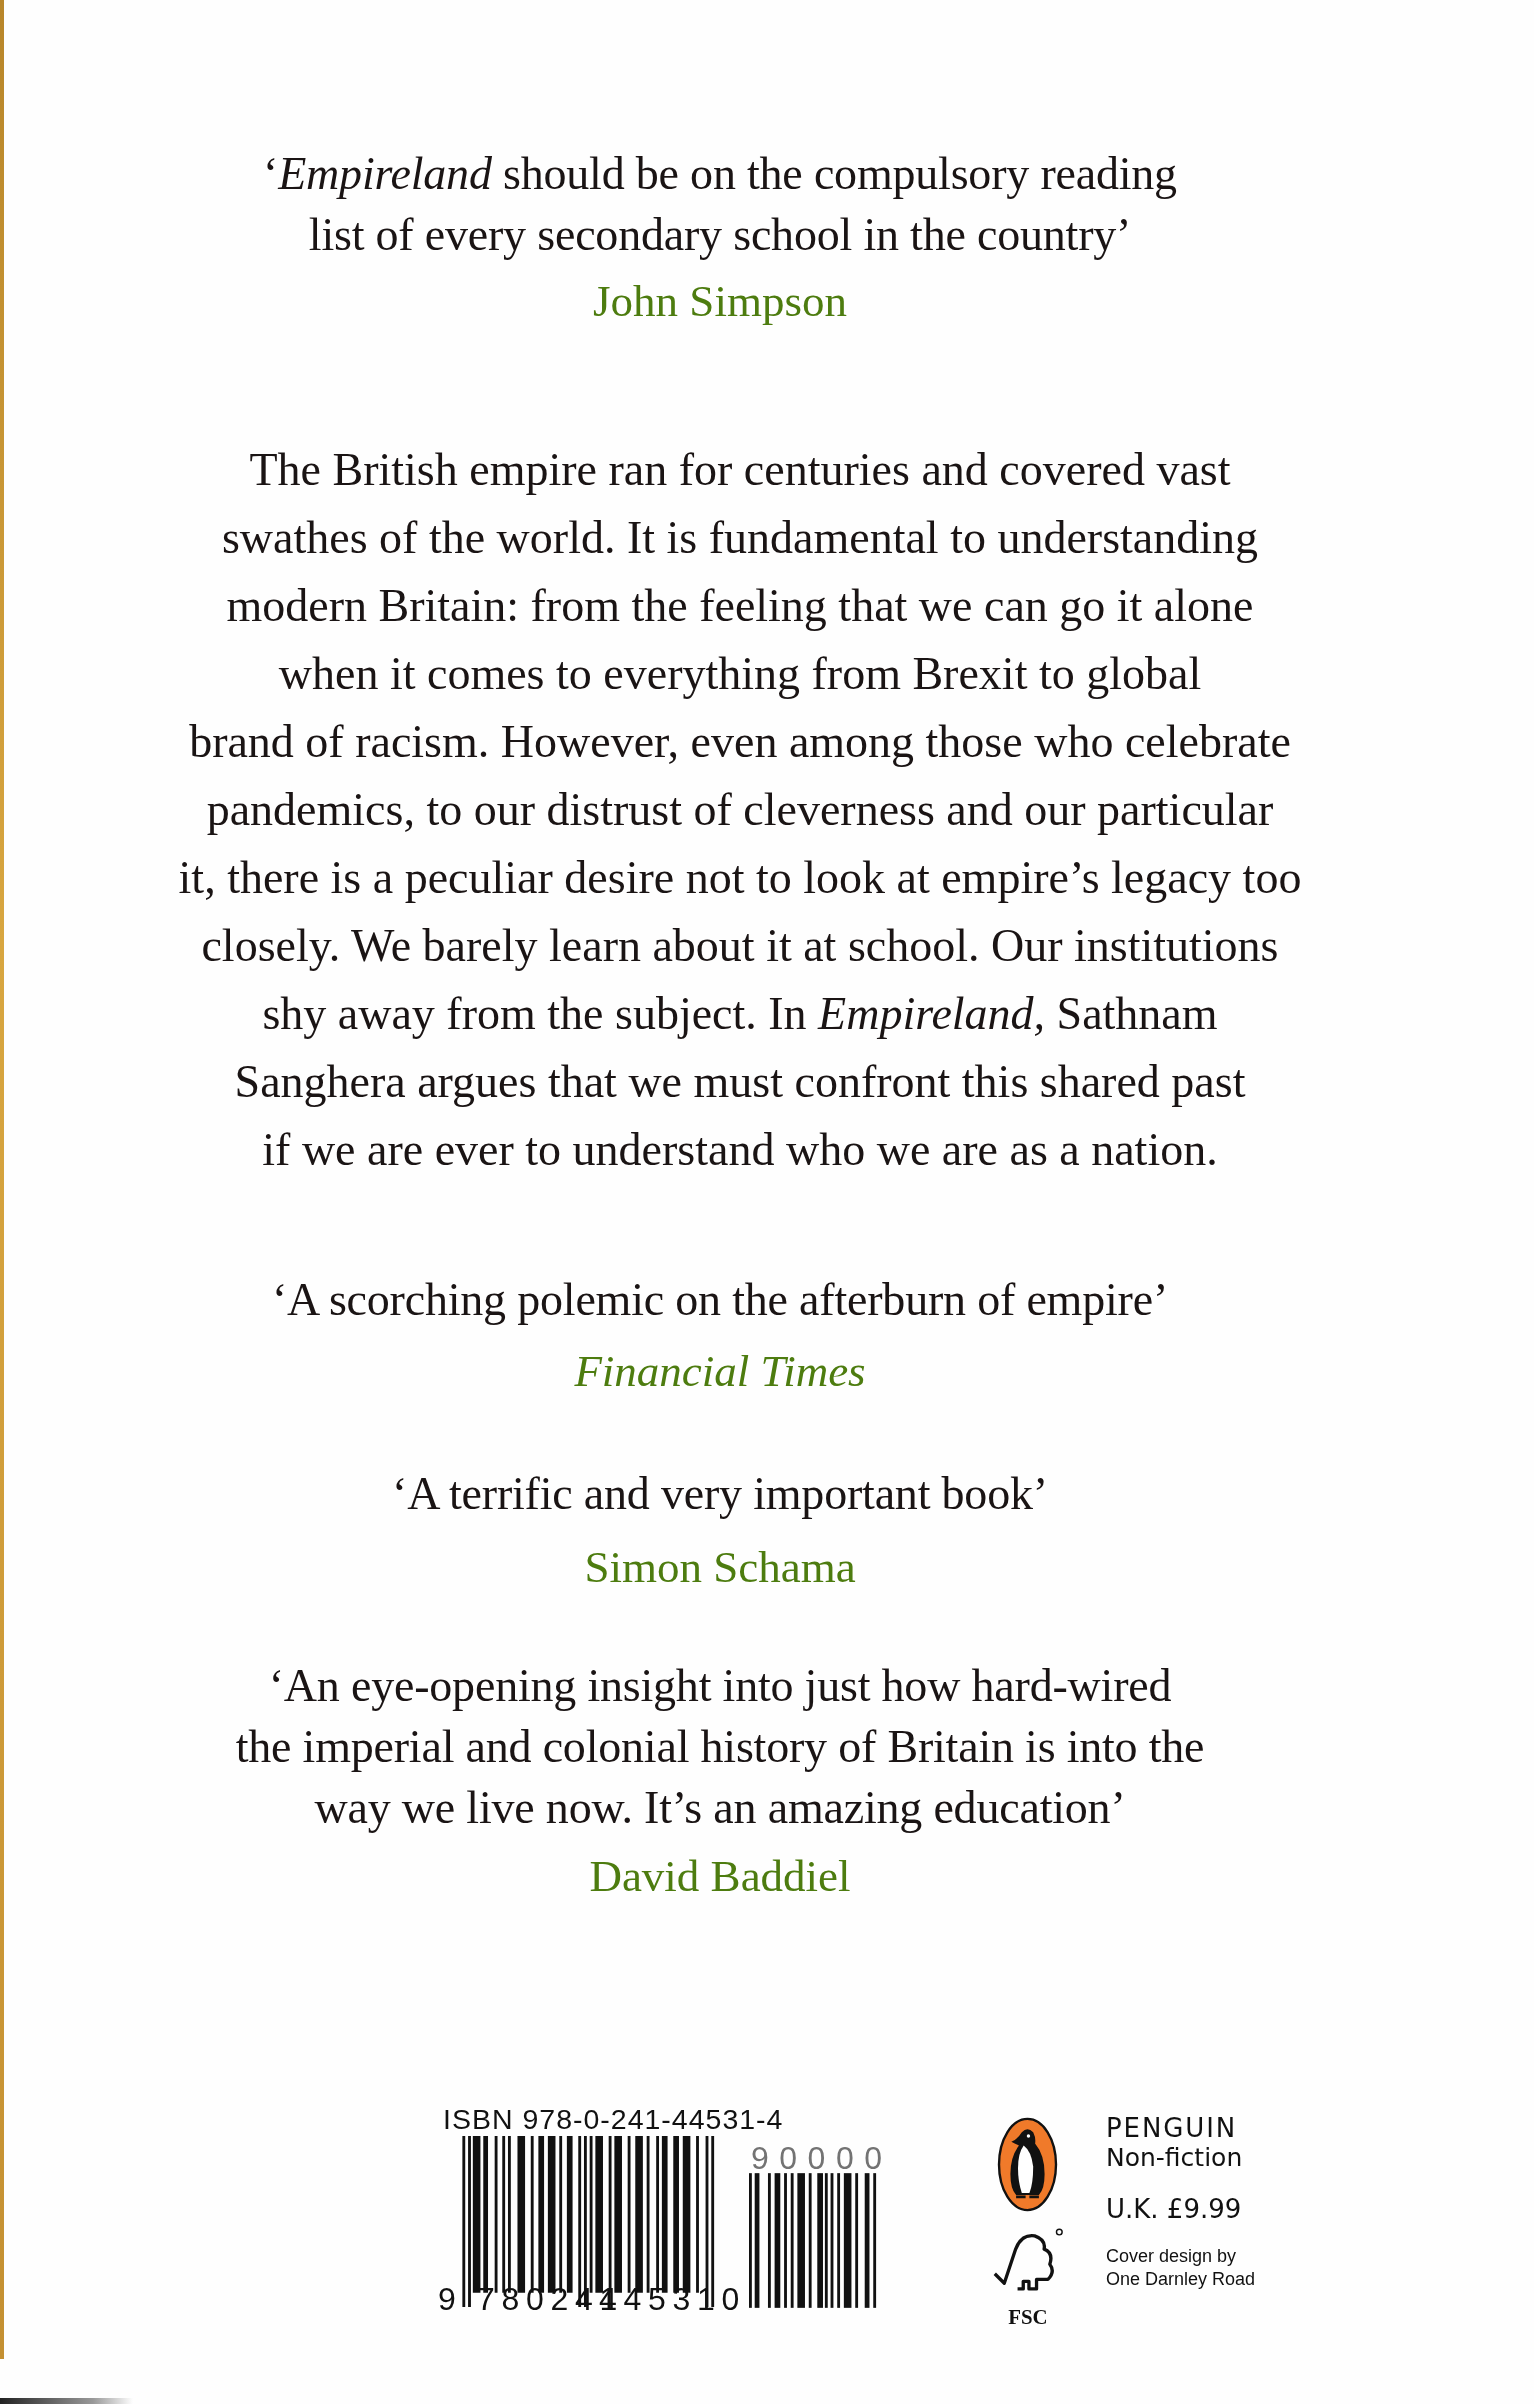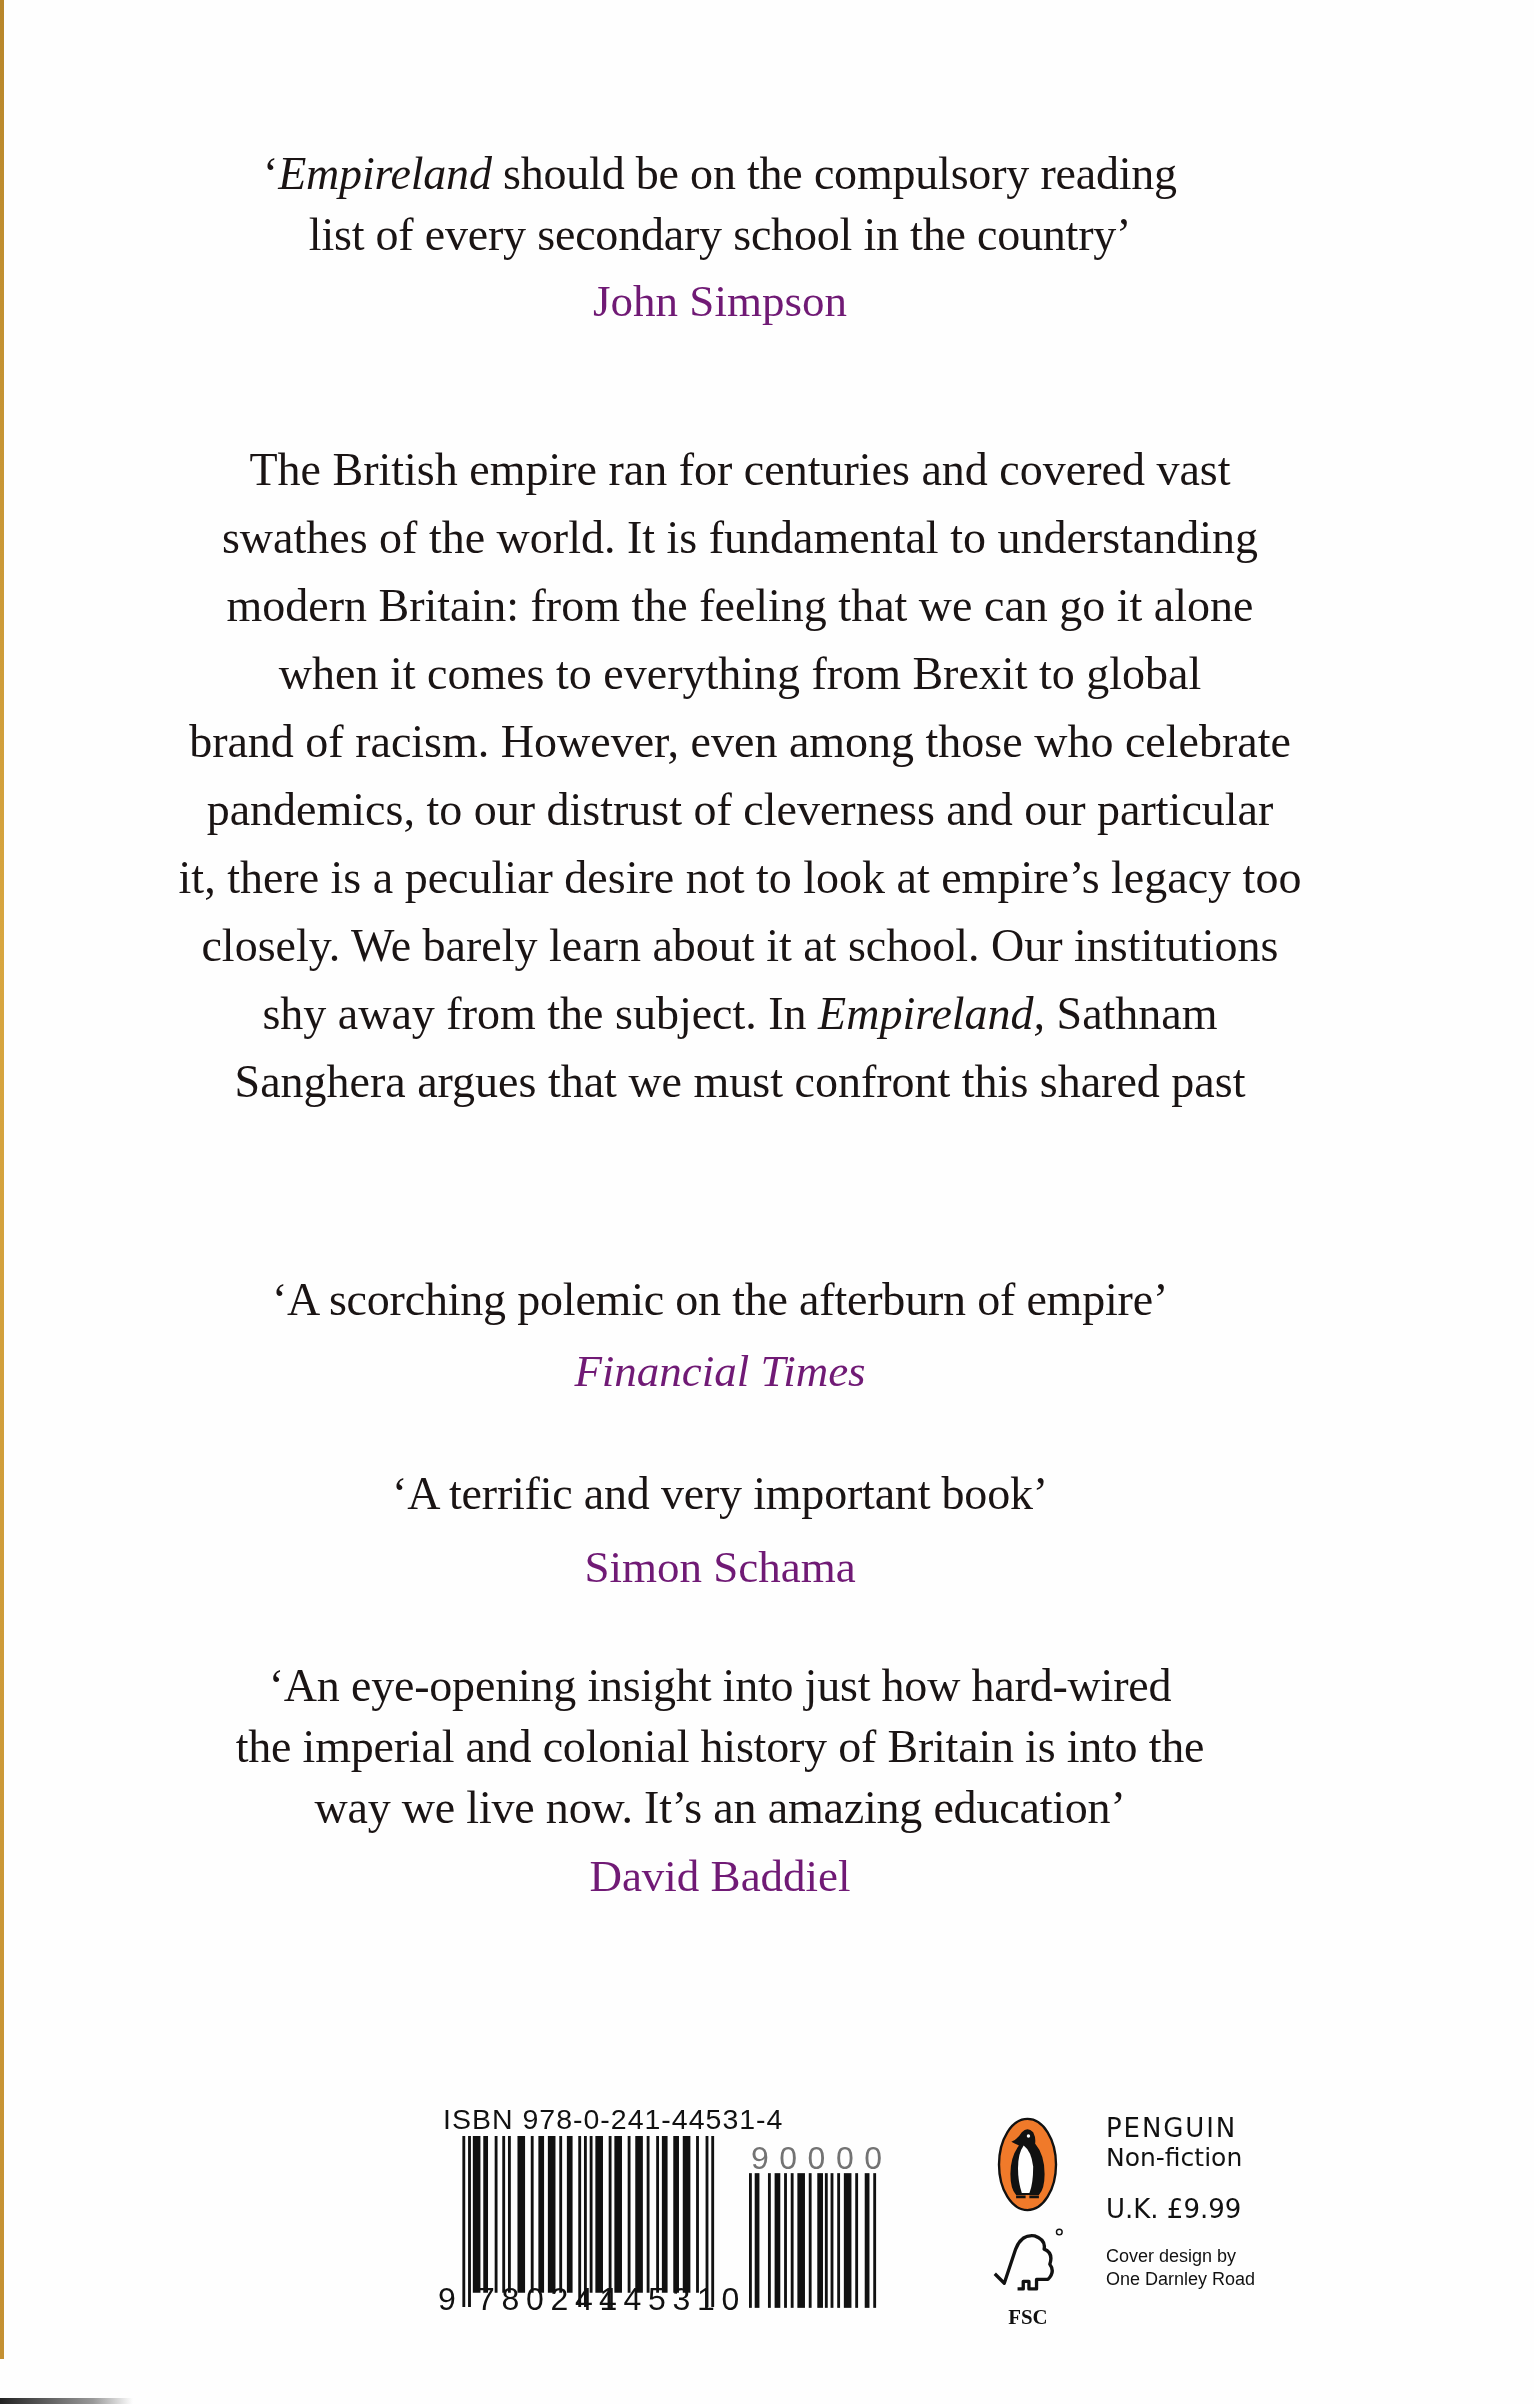--- a/index.html
+++ b/index.html
@@ -12,21 +12,21 @@
   .edge-left {
     position: absolute; left: 0; top: 0; width: 3.8px; height: 2359px;
     background: linear-gradient(to bottom, #b8862a, #d8a640 40%, #c49032);
   }
   .edge-bottom {
     position: absolute; left: 0; bottom: 0; width: 133px; height: 5.7px;
     background: linear-gradient(to right, #222, #999 70%, transparent);
   }
   .center { position: absolute; left: 0; width: 1440px; text-align: center; }
   .q-text { font-size: 46px; line-height: 61px; letter-spacing: -0.2px; }
-  .attr { font-size: 45px; line-height: 57px; color: #701a75; }
+  .attr { font-size: 45px; line-height: 57px; color: #4d7c0f; }
   .attr.italic { font-style: italic; }
   .blurb { font-size: 46px; line-height: 68px; padding-left: 40px; }
   em { font-style: italic; }
 
   
   .isbn-label {
     position: absolute; left: 443px; top: 2103px;
     font-family: "Liberation Sans", "DejaVu Sans", sans-serif;
     font-size: 28.5px; letter-spacing: 1px; color: #111;
   }
@@ -72,20 +72,21 @@
   <div class="blurb">The British empire ran for centuries and covered vast</div>
   <div class="blurb">swathes of the world. It is fundamental to understanding</div>
   <div class="blurb">modern Britain: from the feeling that we can go it alone</div>
   <div class="blurb">when it comes to everything from Brexit to global</div>
   <div class="blurb">brand of racism. However, even among those who celebrate</div>
   <div class="blurb">pandemics, to our distrust of cleverness and our particular</div>
   <div class="blurb">it, there is a peculiar desire not to look at empire’s legacy too</div>
   <div class="blurb">closely. We barely learn about it at school. Our institutions</div>
   <div class="blurb"><span>shy away from the subject. In </span><em>Empireland,</em><span> Sathnam</span></div>
   <div class="blurb">Sanghera argues that we must confront this shared past</div>
+  <div class="blurb">if we are ever to understand who we are as a nation.</div>
 </div>
 
 <div class="center" style="top:1269px;">
   <div class="q-text">‘A scorching polemic on the afterburn of empire’</div>
   <div class="attr italic" style="margin-top:13.3px;">Financial Times</div>
 </div>
 
 <div class="center" style="top:1463px;">
   <div class="q-text">‘A terrific and very important book’</div>
   <div class="attr" style="margin-top:15px;">Simon Schama</div>

